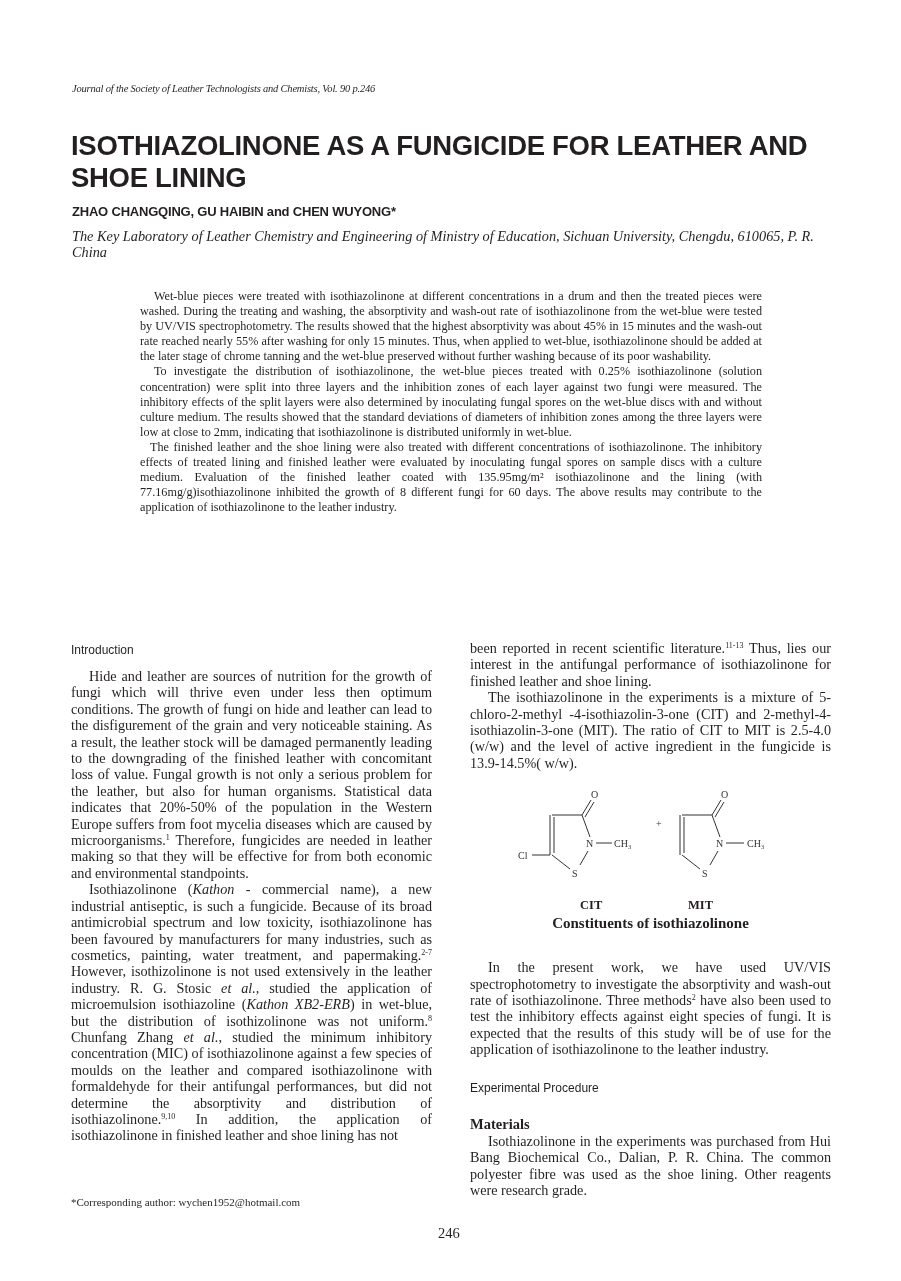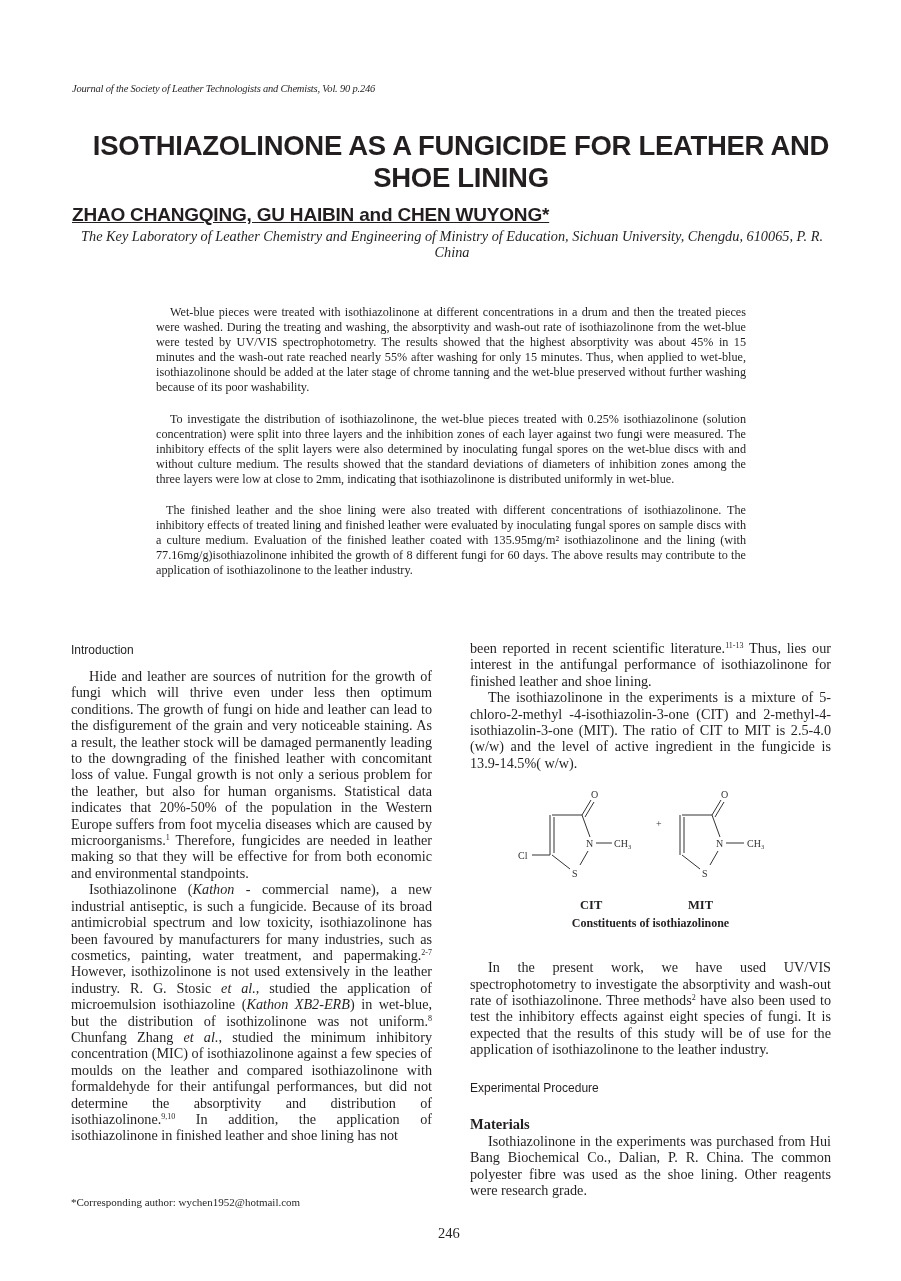--- a/index.html
+++ b/index.html
@@ -1,41 +1,41 @@
 <!DOCTYPE html>
 <html><head>
 <meta charset="utf-8">
 <style>
   html, body { margin: 0; padding: 0; background: #ffffff; }
   body { width: 901px; height: 1281px; position: relative; overflow: hidden; color: #231f20; }
   .serif { font-family: "Liberation Serif", "DejaVu Serif", serif; }
   .sans { font-family: "Liberation Sans", "DejaVu Sans", sans-serif; }
-  .abs { position: absolute; text-align: center; }
+  .abs { position: absolute; }
   .journal { left: 72px; top: 83px; font-size: 10.5px; font-style: italic; letter-spacing: -0.2px; }
   .title { left: 71px; top: 130px; width: 780px; font-size: 27.5px; font-weight: bold; line-height: 32px; letter-spacing: -0.3px; }
-  .authors { left: 72px; top: 204px; font-size: 19px; font-weight: bold; letter-spacing: -0.2px; text-decoration: underline; }
+  .authors { left: 72px; top: 204px; font-size: 13px; font-weight: bold; letter-spacing: -0.2px; }
   .affil { left: 72px; top: 228px; width: 760px; font-size: 14.3px; font-style: italic; line-height: 16px; }
   .summary { left: 140px; top: 289px; width: 622px; font-size: 12.2px; line-height: 15.1px; text-align: justify; }
   .summary h3 { margin: 0; font-size: 12.5px; font-weight: bold; line-height: 15px; }
-  .summary p { margin: 16px; text-indent: 14px; }
+  .summary p { margin: 0; text-indent: 14px; }
   .summary p.noind { text-indent: 10px; }
   .col { top: 640px; width: 361px; font-size: 14.2px; line-height: 16.4px; text-align: justify; }
   .col-left { left: 71px; }
   .col-right { left: 470px; }
   .col h2 { margin: 0 0 8px 0; font-size: 12px; font-weight: normal; line-height: 20px; }
   .col p { margin: 0; text-indent: 18px; }
   .col p.noind { text-indent: 0; }
   .col h4 { margin: 0; font-size: 14.5px; font-weight: bold; line-height: 17px; }
   sup { font-size: 8px; line-height: 0; vertical-align: 5px; }
   .footnote { left: 71px; top: 1196px; font-size: 11px; }
   .pagenum { left: 438px; top: 1225px; font-size: 14.5px; }
   .figure { position: relative; width: 361px; height: 150px; margin: 14px 0 24px 0; }
   .figure svg { position: absolute; left: 0; top: 0; }
   .fig-label { position: absolute; font-size: 12.5px; font-weight: bold; }
-  .fig-caption { position: absolute; left: 0; width: 361px; text-align: center; top: 130px; font-size: 12px; font-weight: bold; }
+  .fig-caption { position: absolute; left: 0; width: 361px; text-align: center; top: 130px; font-size: 15px; font-weight: bold; }
 </style>
 </head>
 <body>
 
 <div class="abs serif journal">Journal of the Society of Leather Technologists and Chemists, Vol. 90 p.246</div>
 
 <div class="abs sans title">ISOTHIAZOLINONE AS A FUNGICIDE FOR LEATHER AND SHOE LINING</div>
 
 <div class="abs sans authors">ZHAO CHANGQING, GU HAIBIN and CHEN WUYONG*</div>
 

